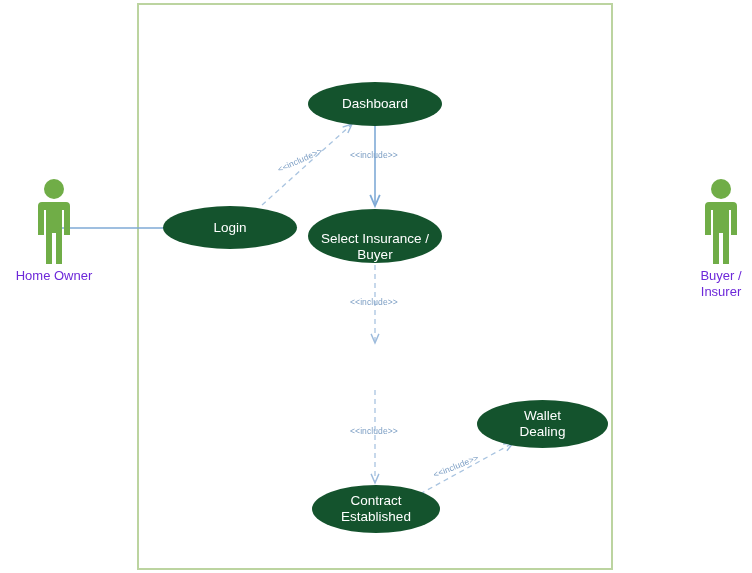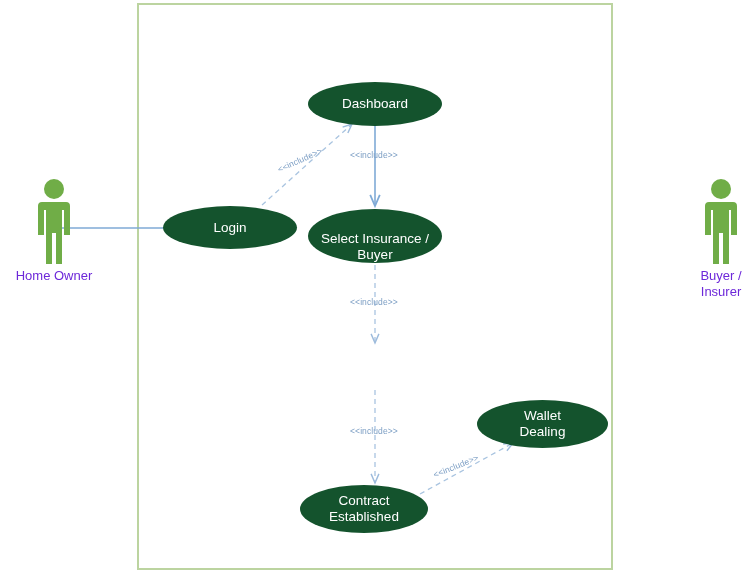--- a/index.html
+++ b/index.html
@@ -72,21 +72,21 @@
     line-height: 16px;
     white-space: pre-line;
     box-sizing: border-box;
     padding: 0 8px;
   }
   #uc-dashboard          { left: 308px; top: 82px;  width: 134px; height: 44px; }
   #uc-login              { left: 163px; top: 206px; width: 134px; height: 43px; text-align: center; }
   #uc-select-insurance   { left: 308px; top: 209px; width: 134px; height: 54px; align-items: flex-end; }
   #uc-permission         { left: 313px; top: 346px; width: 124px; height: 42px; }
   #uc-wallet-dealing     { left: 477px; top: 400px; width: 131px; height: 48px; }
-  #uc-contract-established { left: 300px; top: 485px; width: 128px; height: 48px; }
+  #uc-contract-established { left: 312px; top: 485px; width: 128px; height: 48px; }
   
   .stereotype {
     position: absolute;
     color: #7C9EC4;
     font-size: 8.5px;
     letter-spacing: 0.1px;
     white-space: nowrap;
   }
   #label-include-login-dashboard   { left: 276px; top: 155px; transform: rotate(-24deg); }
   #label-include-dashboard-select  { left: 350px; top: 150px; }

